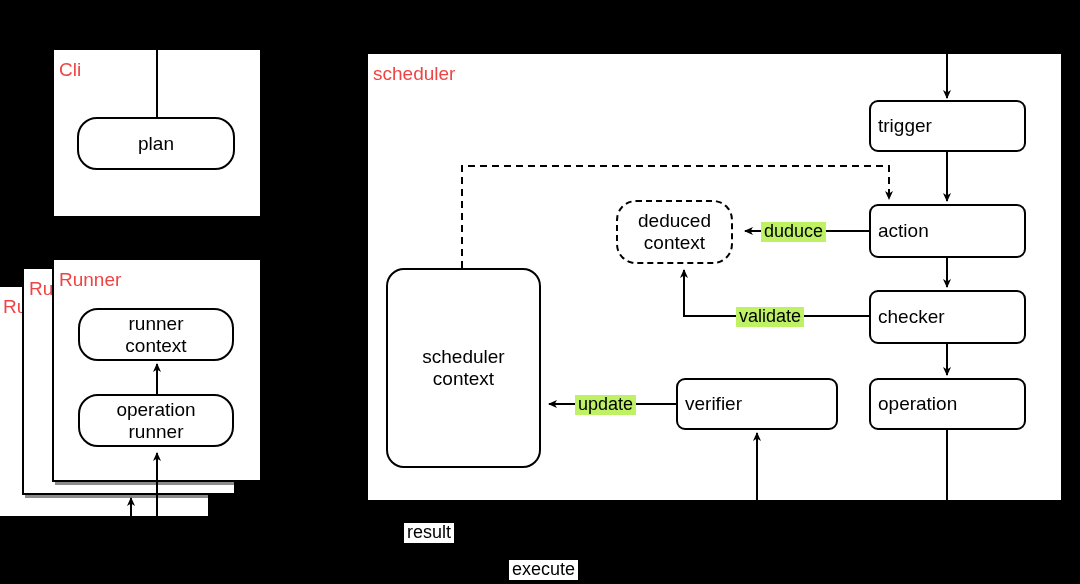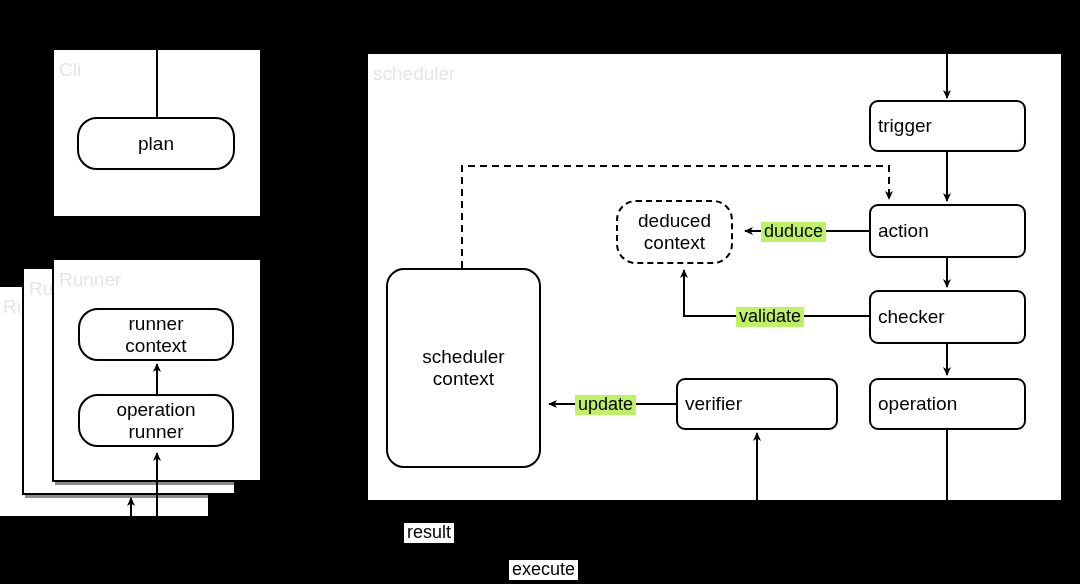--- a/index.html
+++ b/index.html
@@ -26,21 +26,21 @@
   .container-box {
     position: absolute;
     background: #ffffff;
     border: 2px solid #000000;
     box-sizing: border-box;
     box-shadow: 3px 3px 0 rgba(0,0,0,0.45);
   }
   .container-title {
     position: absolute;
     font-size: 19px;
-    color: #e5e5e5;
+    color: #ef4444;
     line-height: 1;
     white-space: nowrap;
   }
   .node {
     position: absolute;
     background: #ffffff;
     border: 2px solid #000000;
     border-radius: 9px;
     box-sizing: border-box;
     display: flex;

